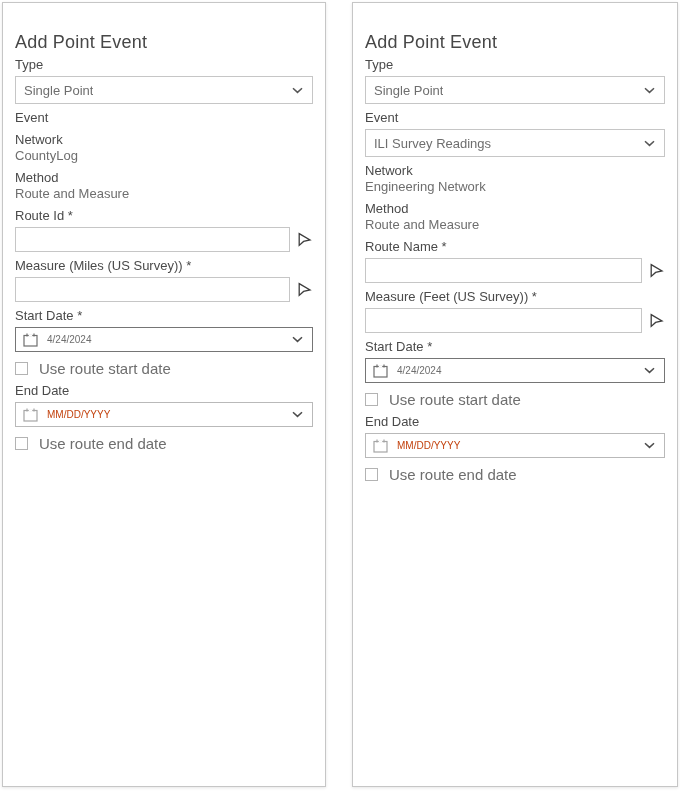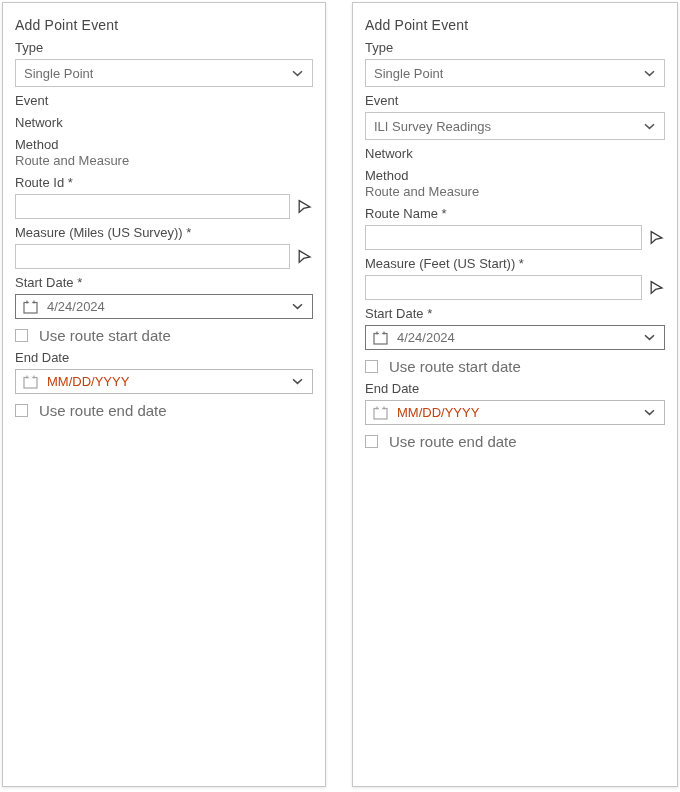--- a/index.html
+++ b/index.html
@@ -22,24 +22,25 @@
     background: #ffffff;
     border: 1px solid #c6c6c6;
     box-shadow: 0 1px 3px rgba(0,0,0,0.10);
     box-sizing: border-box;
     padding: 13px 12px 0 12px;
   }
   .panel.left  { left: 2px;   width: 324px; }
   .panel.right { left: 352px; width: 326px; }
 
   .panel-title {
-    font-size: 14px;
+    font-size: 18px;
     line-height: 18px;
     color: #474747;
     letter-spacing: 0.2px;
+    margin-top: 17px;
   }
   .lbl {
     margin-top: 6px;
     font-size: 13px;
     line-height: 16px;
     color: #4a4a4a;
   }
   .val {
     margin-top: 0;
     font-size: 13px;
@@ -103,21 +104,21 @@
     background: #fff;
     display: flex;
     align-items: center;
     padding: 0 9px 0 6px;
     cursor: pointer;
   }
   .date-field.muted { border-color: #b9b9b9; }
   .date-field .cal { margin-right: 8px; flex: 0 0 auto; display: flex; }
   .date-text {
     flex: 1;
-    font-size: 13px;
+    font-size: 10px;
     color: #6e6e6e;
     white-space: nowrap;
   }
   .date-text.placeholder { color: #c2410c; }
 
   .checkbox-row {
     margin-top: 8px;
     display: flex;
     align-items: center;
     cursor: pointer;
@@ -151,20 +152,21 @@
       <span>
         <svg width="11" height="7" viewBox="0 0 11 7">
             <path d="M1 1.2 L5.5 5.4 L10 1.2" fill="none" stroke="#565656" stroke-width="1.5"></path>
           </svg>
       </span>
     </div>
 
     <div class="lbl">Event</div>
 
     <div class="lbl">Network</div>
+    <div class="val">CountyLog</div>
 
     <div class="lbl">Method</div>
     <div class="val">Route and Measure</div>
 
     <div class="lbl">Route Id *</div>
     <div class="input-row">
       <input class="text-input" type="text" value="" style="">
       <span class="picker-btn">
         <svg width="16" height="15" viewBox="0 0 16 15">
             <path d="M3.2 1.6 L14 8 L7.6 9.4 L3.2 13.4 Z" fill="none" stroke="#3d3d3d" stroke-width="1.3" stroke-linejoin="miter"></path>
@@ -250,35 +252,36 @@
     <div class="select">
       <span class="select-text">ILI Survey Readings</span>
       <span>
         <svg width="11" height="7" viewBox="0 0 11 7">
             <path d="M1 1.2 L5.5 5.4 L10 1.2" fill="none" stroke="#565656" stroke-width="1.5"></path>
           </svg>
       </span>
     </div>
 
     <div class="lbl">Network</div>
+    <div class="val">Engineering Network</div>
 
     <div class="lbl">Method</div>
     <div class="val">Route and Measure</div>
 
     <div class="lbl">Route Name *</div>
     <div class="input-row">
       <input class="text-input" type="text" value="" style="">
       <span class="picker-btn">
         <svg width="16" height="15" viewBox="0 0 16 15">
             <path d="M3.2 1.6 L14 8 L7.6 9.4 L3.2 13.4 Z" fill="none" stroke="#3d3d3d" stroke-width="1.3" stroke-linejoin="miter"></path>
           </svg>
       </span>
     </div>
 
-    <div class="lbl">Measure (Feet (US Start)) *</div>
+    <div class="lbl">Measure (Feet (US Survey)) *</div>
     <div class="input-row">
       <input class="text-input" type="text" value="" style="">
       <span class="picker-btn">
         <svg width="16" height="15" viewBox="0 0 16 15">
             <path d="M3.2 1.6 L14 8 L7.6 9.4 L3.2 13.4 Z" fill="none" stroke="#3d3d3d" stroke-width="1.3" stroke-linejoin="miter"></path>
           </svg>
       </span>
     </div>
 
     <div class="lbl">Start Date *</div>

